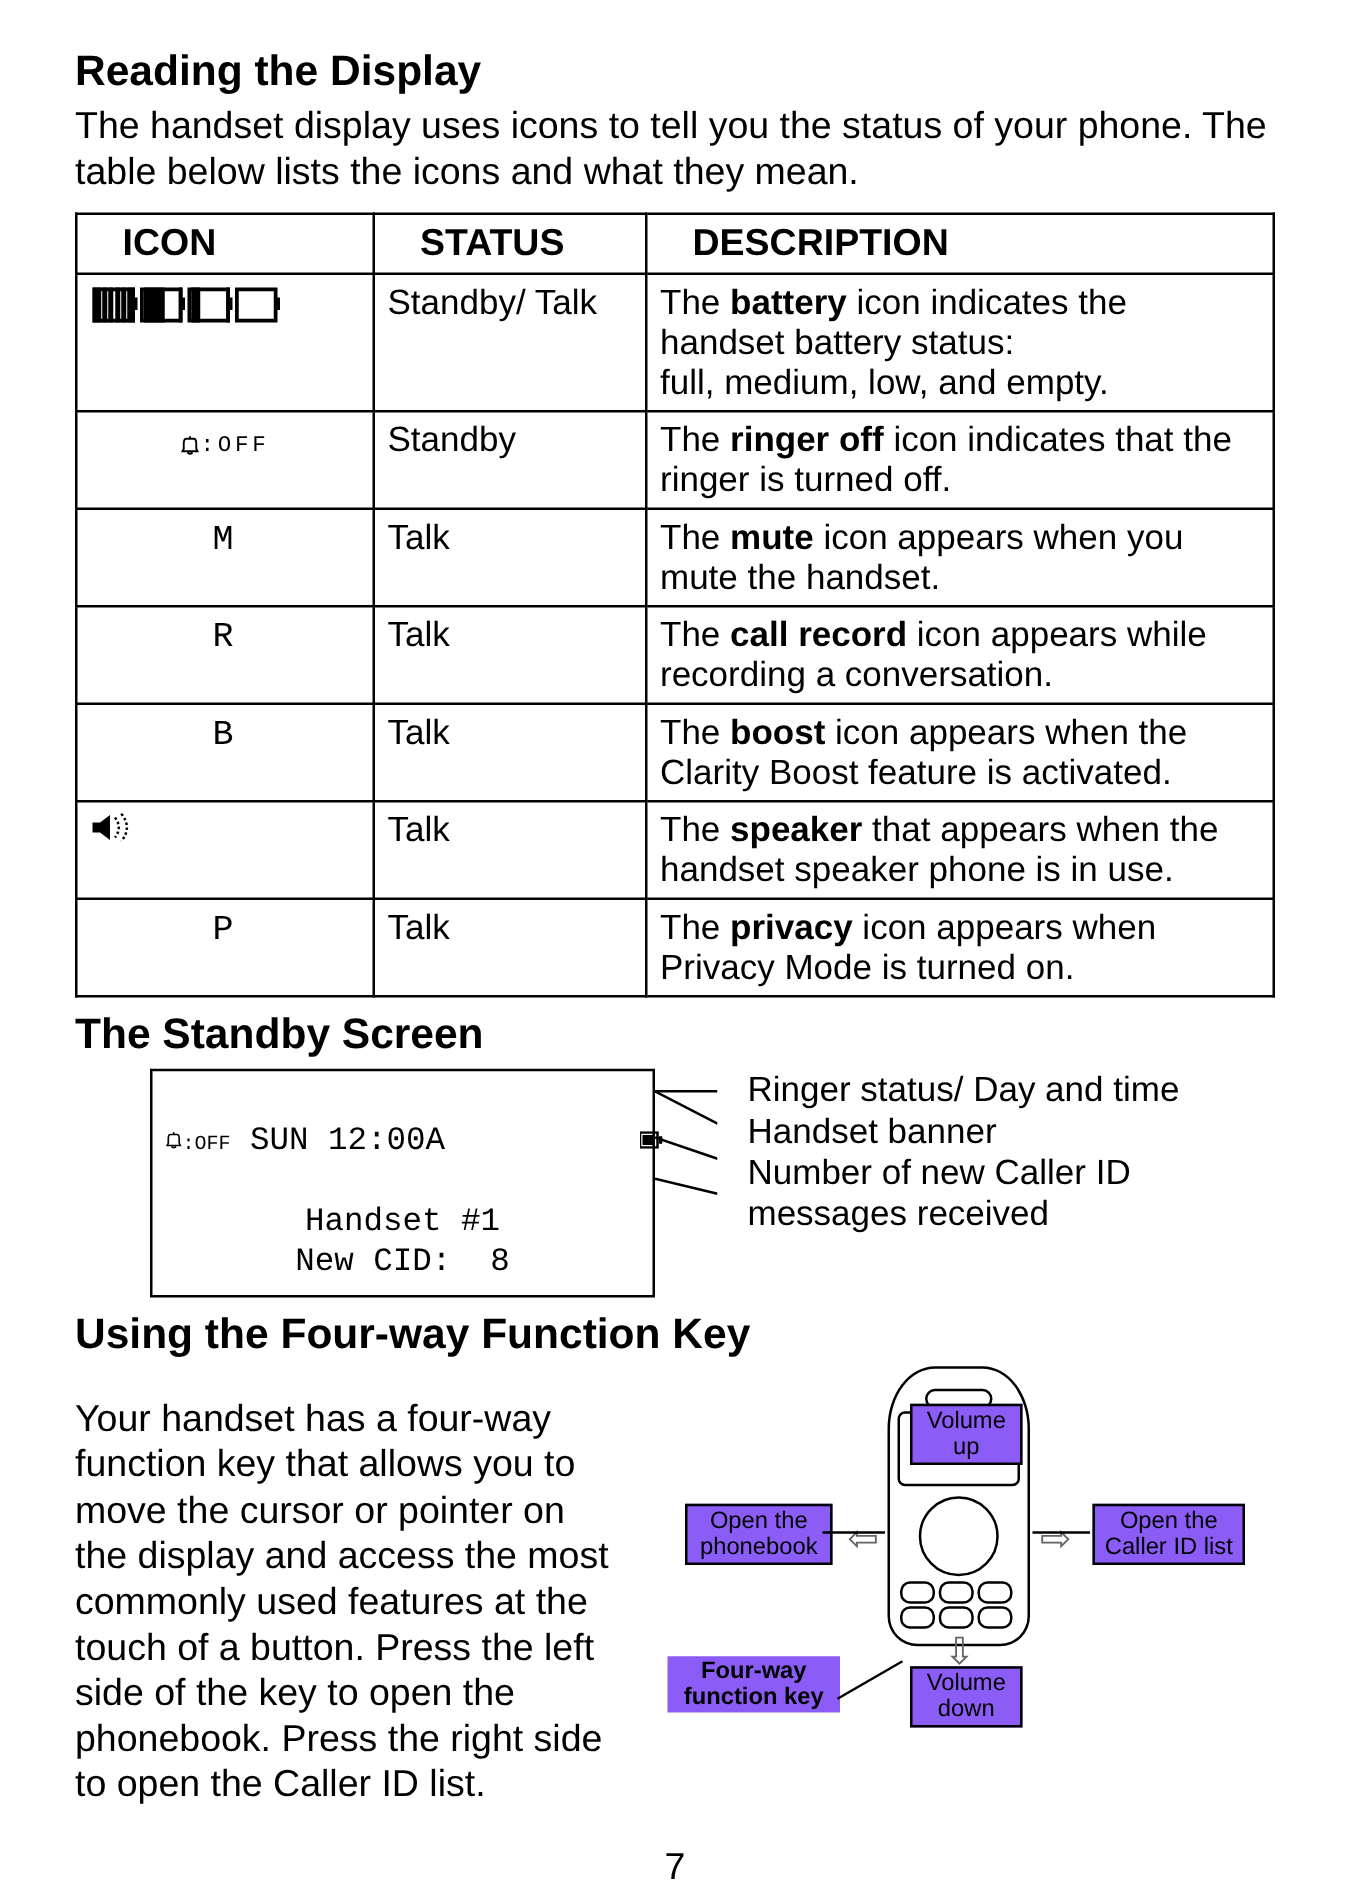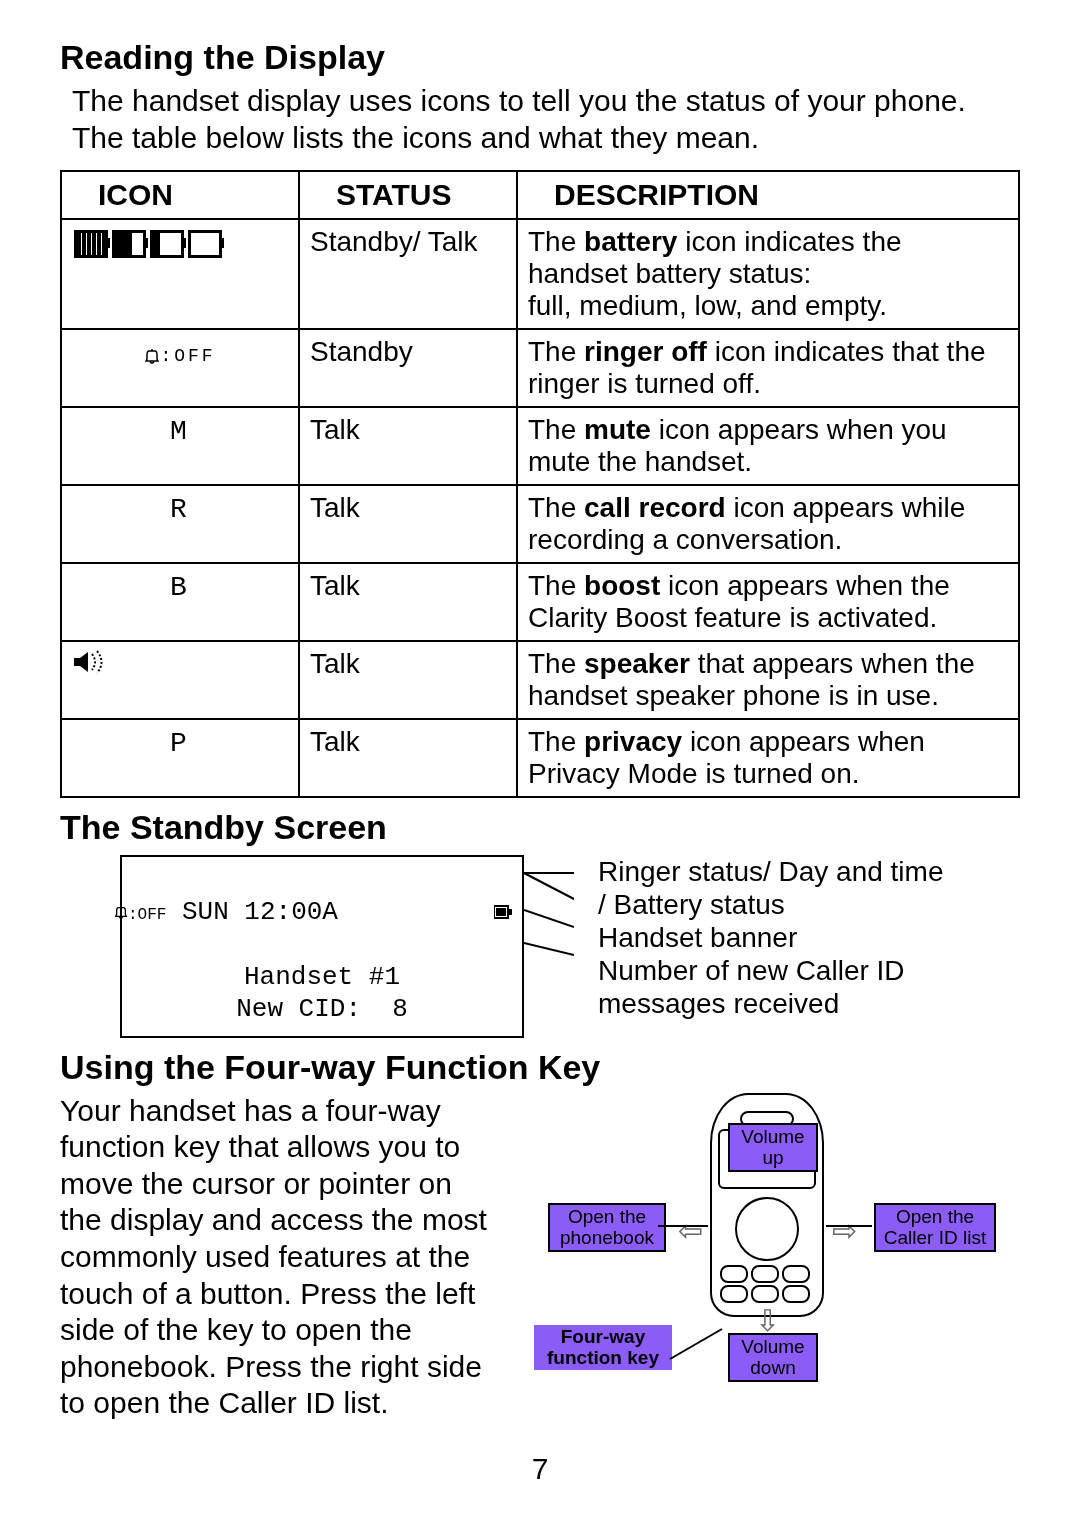--- a/index.html
+++ b/index.html
@@ -17,21 +17,21 @@
     position: relative;
   }
   h2.section {
     font-size: 34px;
     font-weight: bold;
     margin: 0 0 6px 0;
   }
   p.body {
     font-size: 30px;
     line-height: 1.22;
-    margin: 0 0 14px 12px;
+    margin: 0 0 14px 0;
   }
   table.icons {
     border-collapse: collapse;
     width: 960px;
     margin: 0 0 10px 0;
     font-size: 28px;
   }
   table.icons th, table.icons td {
     border: 2px solid #000;
     padding: 6px 10px;
@@ -64,38 +64,39 @@
   .lcd-box {
     border: 2px solid #000;
     width: 380px;
     padding: 6px 10px 10px 10px;
     font-family: "Courier New", monospace;
     font-size: 26px;
     line-height: 1.25;
     position: relative;
   }
   .lcd-line { white-space: pre; }
-  .lcd-line1 { display: flex; justify-content: flex-end; align-items: center; }
+  .lcd-line1 { display: flex; justify-content: space-between; align-items: center; }
   .lcd-batt { font-family: "Courier New", monospace; }
   .standby-labels {
     font-size: 28px;
     line-height: 1.18;
     margin-left: 24px;
   }
   
   .fourway-block {
     display: flex;
     align-items: flex-start;
     gap: 40px;
     margin-top: 6px;
   }
   .fourway-text {
     width: 430px;
     font-size: 30px;
     line-height: 1.22;
+    margin-top: 25px;
   }
   .diagram {
     position: relative;
     width: 470px;
     height: 300px;
   }
   .handset-outline {
     position: absolute;
     left: 180px; top: 0;
     width: 110px; height: 220px;
@@ -333,21 +334,20 @@
       <div class="lcd-line lcd-line3">New CID:  8</div>
     </div>
     <svg width="50" height="110">
       <line x1="0" y1="18" x2="50" y2="18" stroke="#000" stroke-width="2"></line>
       <line x1="0" y1="18" x2="50" y2="44" stroke="#000" stroke-width="2"></line>
       <line x1="0" y1="55" x2="50" y2="72" stroke="#000" stroke-width="2"></line>
       <line x1="0" y1="88" x2="50" y2="100" stroke="#000" stroke-width="2"></line>
     </svg>
     <div class="standby-labels">
       <div>Ringer status/ Day and time</div>
-      <div>/ Battery status</div>
       <div>Handset banner</div>
       <div>Number of new Caller ID</div>
       <div>messages received</div>
     </div>
   </div>
 
   <h2 class="section">Using the Four-way Function Key</h2>
   <div class="fourway-block">
     <div class="fourway-text">Your handset has a four-way function key that allows you to move the cursor or pointer on the display and access the most commonly used features at the touch of a button. Press the left side of the key to open the phonebook. Press the right side to open the Caller ID list.</div>
     <div class="diagram">

